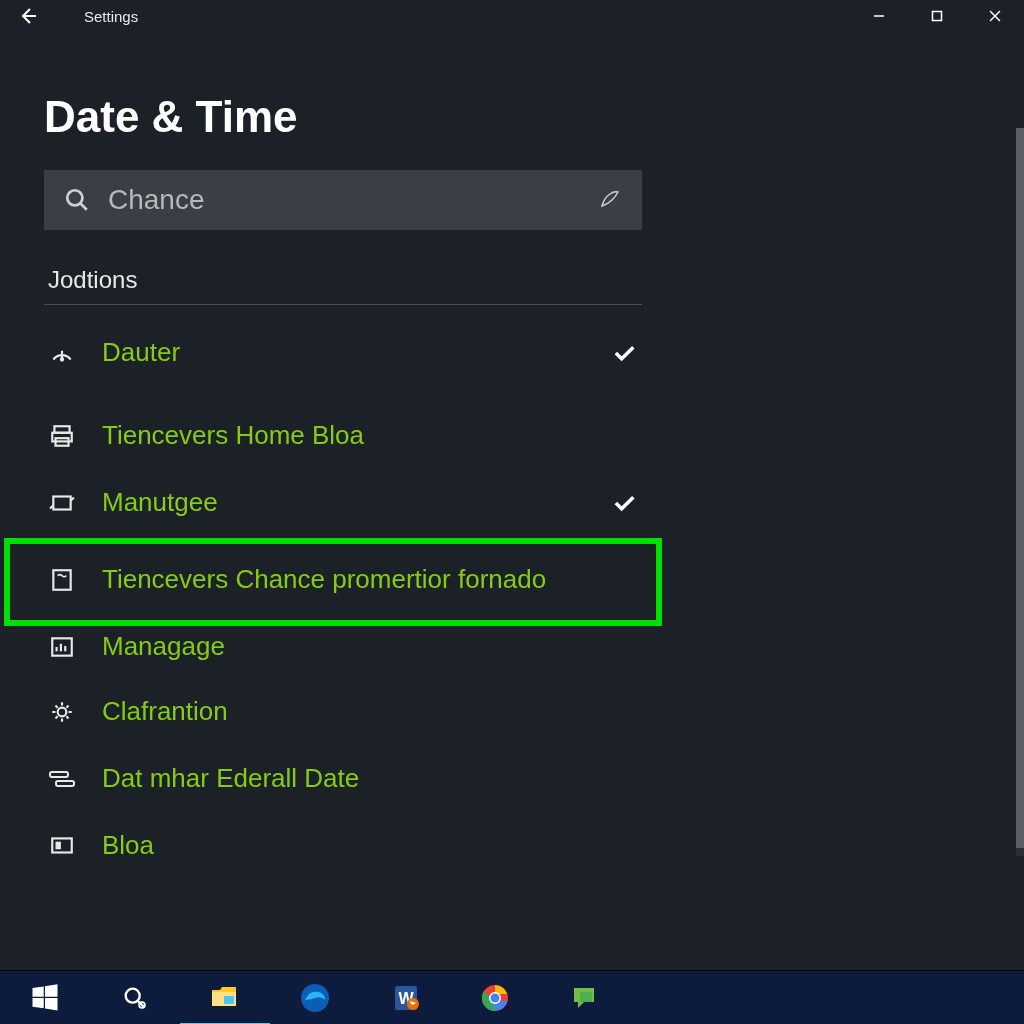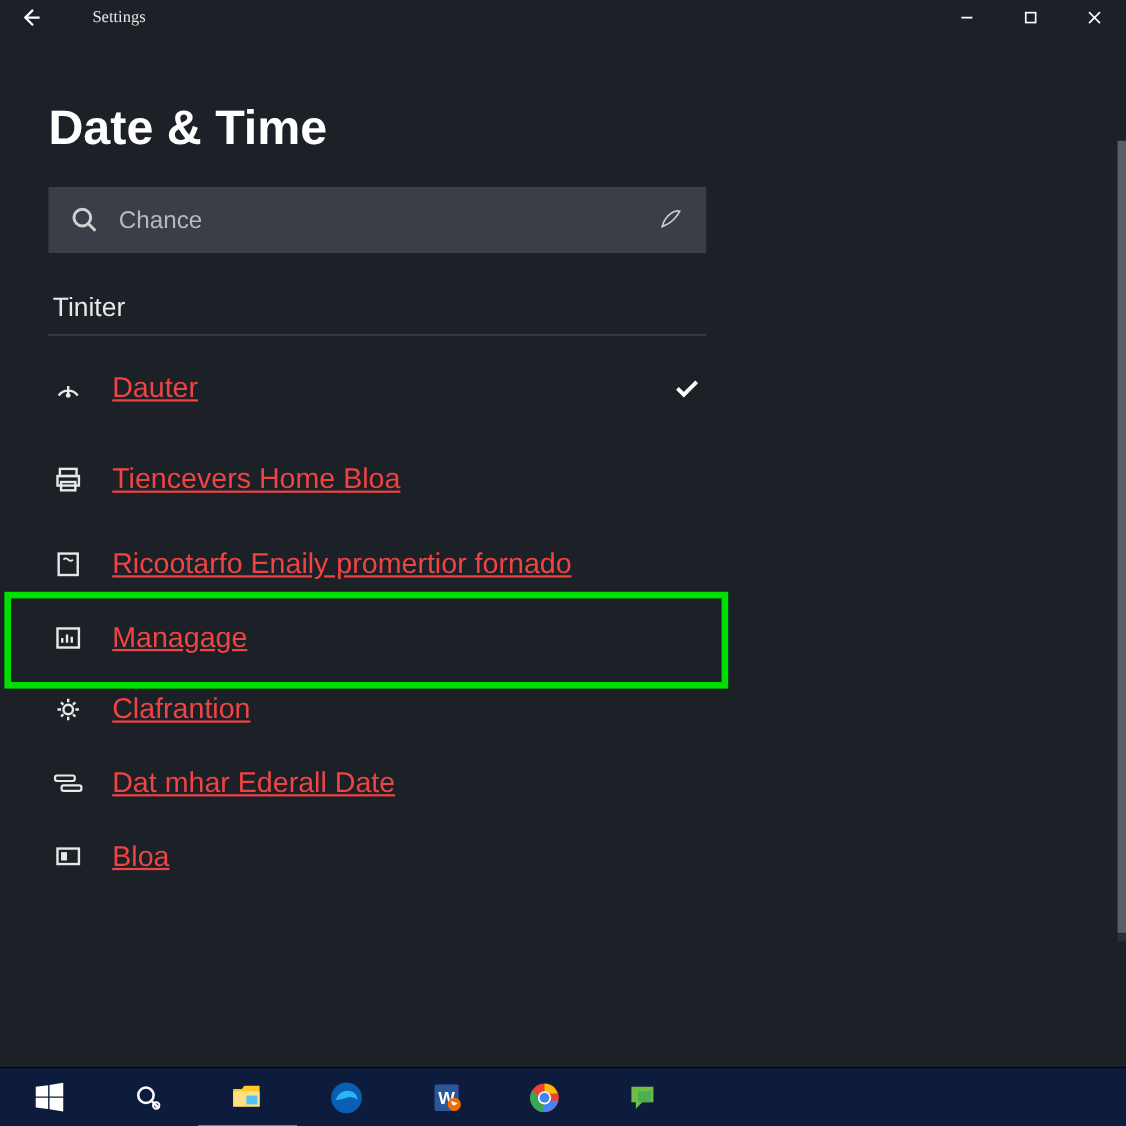--- a/index.html
+++ b/index.html
@@ -24,21 +24,20 @@
   height: 32px;
   display: flex;
   align-items: center;
   justify-content: center;
   cursor: pointer;
 }
 .titlebar-title {
   margin-left: 40px;
   font-size: 15px;
   color: #e8e8e8;
-  font-family: Liberation Serif, serif;
 }
 .titlebar-controls {
   margin-left: auto;
   display: flex;
 }
 .titlebar-btn {
   width: 58px;
   height: 32px;
   display: flex;
   align-items: center;
@@ -68,21 +67,21 @@
   width: 26px;
   height: 26px;
   margin-right: 18px;
 }
 .search-input {
   flex: 1;
   background: transparent;
   border: none;
   outline: none;
   color: #86efac;
-  font-size: 22px;
+  font-size: 28px;
   font-family: inherit;
 }
 .search-input::placeholder { color: #b8b8b8; }
 .search-pen {
   width: 24px;
   height: 24px;
 }
 .section-label {
   font-size: 24px;
   color: #e8e8e8;
@@ -108,23 +107,22 @@
 .menu-item-icon {
   width: 28px;
   height: 28px;
   margin-right: 26px;
   display: flex;
   align-items: center;
   justify-content: center;
 }
 .menu-item-label {
   font-size: 26px;
-  color: #ef4444;
+  color: #84cc16;
   flex: 1;
-  text-decoration: underline;
 }
 .menu-item-check {
   width: 28px;
   height: 28px;
 }
 .highlight-box {
   position: absolute;
   border: 6px solid #00e000;
   pointer-events: none;
   z-index: 5;
@@ -203,21 +201,21 @@
     <svg class="search-icon" viewBox="0 0 24 24">
       <circle cx="10" cy="10" r="7" stroke="#d0d0d0" stroke-width="2.5" fill="none"></circle>
       <line x1="15" y1="15" x2="21" y2="21" stroke="#d0d0d0" stroke-width="2.5"></line>
     </svg>
     <input class="search-input" placeholder="Chance" style="">
     <svg class="search-pen" viewBox="0 0 24 24">
       <path d="M4 18 Q6 10 12 6 Q16 3 20 4 Q18 8 14 12 Q10 16 4 18 Z" stroke="#d0d0d0" stroke-width="1.5" fill="none"></path>
     </svg>
   </div>
 
-  <div class="section-label">Tiniter</div>
+  <div class="section-label">Jodtions</div>
   <div class="divider"></div>
 
   <div class="menu-list">
 
     <div class="menu-item">
       <span class="menu-item-icon">
         <svg width="26" height="26" viewBox="0 0 24 24">
             <path d="M4 18 A10 10 0 0 1 20 18 M12 18 L12 10" stroke="#e8e8e8" stroke-width="2" fill="none"></path>
             <circle cx="12" cy="18" r="2" fill="#e8e8e8"></circle>
           </svg>
@@ -232,29 +230,41 @@
       <span class="menu-item-icon">
         <svg width="26" height="26" viewBox="0 0 24 24">
             <rect x="5" y="3" width="14" height="6" stroke="#e8e8e8" stroke-width="2" fill="none"></rect>
             <rect x="3" y="9" width="18" height="8" stroke="#e8e8e8" stroke-width="2" fill="none"></rect>
             <rect x="6" y="14" width="12" height="7" stroke="#e8e8e8" stroke-width="2" fill="none"></rect>
           </svg>
       </span>
       <span class="menu-item-label">Tiencevers Home Bloa</span>
     </div>
 
+    <div class="menu-item" style="margin-top:8px">
+      <span class="menu-item-icon">
+        <svg width="26" height="26" viewBox="0 0 24 24">
+            <rect x="4" y="6" width="16" height="12" stroke="#e8e8e8" stroke-width="2" fill="none"></rect>
+            <path d="M4 14 L1 17 M20 10 L23 7" stroke="#e8e8e8" stroke-width="2"></path>
+          </svg>
+      </span>
+      <span class="menu-item-label">Manutgee</span>
+      <svg class="menu-item-check" viewBox="0 0 24 24">
+          <path d="M5 12 L10 17 L20 7" stroke="#ffffff" stroke-width="3" fill="none"></path>
+        </svg>
+    </div>
 
     <div class="menu-item" style="margin-top:18px">
       <span class="menu-item-icon">
         <svg width="26" height="26" viewBox="0 0 24 24">
             <rect x="4" y="3" width="16" height="18" stroke="#e8e8e8" stroke-width="2" fill="none"></rect>
             <path d="M8 8 Q10 6 12 8 Q14 10 16 8" stroke="#e8e8e8" stroke-width="1.5" fill="none"></path>
           </svg>
       </span>
-      <span class="menu-item-label">Ricootarfo Enaily promertior fornado</span>
+      <span class="menu-item-label">Tiencevers Chance promertior fornado</span>
     </div>
 
     <div class="menu-item" style="margin-top:8px">
       <span class="menu-item-icon">
         <svg width="26" height="26" viewBox="0 0 24 24">
             <rect x="3" y="4" width="18" height="16" stroke="#e8e8e8" stroke-width="2" fill="none"></rect>
             <line x1="7" y1="16" x2="7" y2="12" stroke="#e8e8e8" stroke-width="2"></line>
             <line x1="11" y1="16" x2="11" y2="9" stroke="#e8e8e8" stroke-width="2"></line>
             <line x1="15" y1="16" x2="15" y2="11" stroke="#e8e8e8" stroke-width="2"></line>
           </svg>

